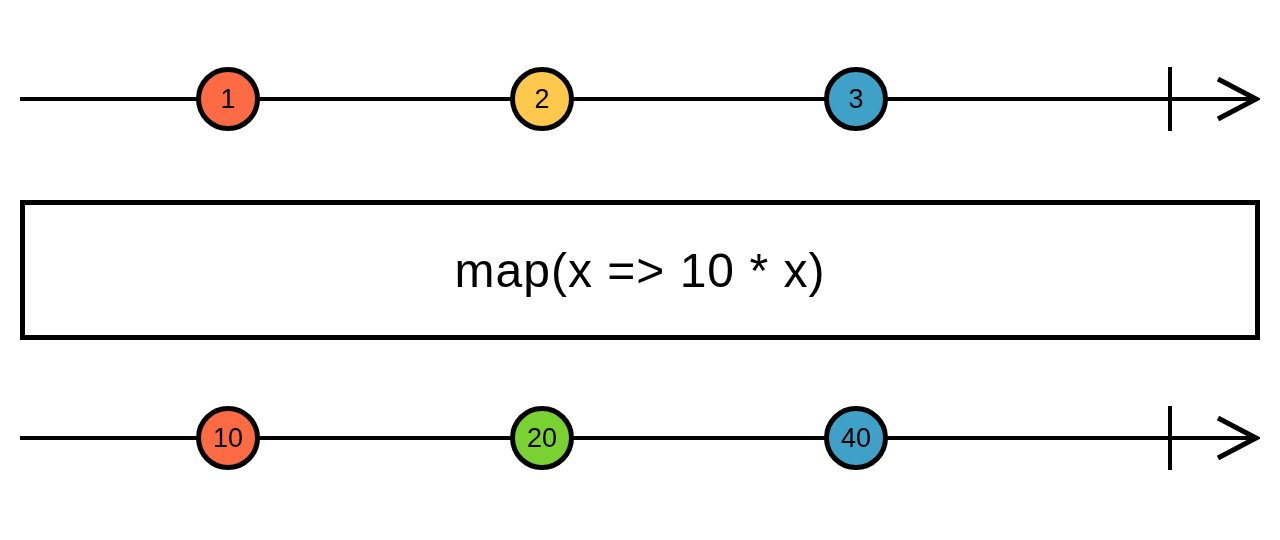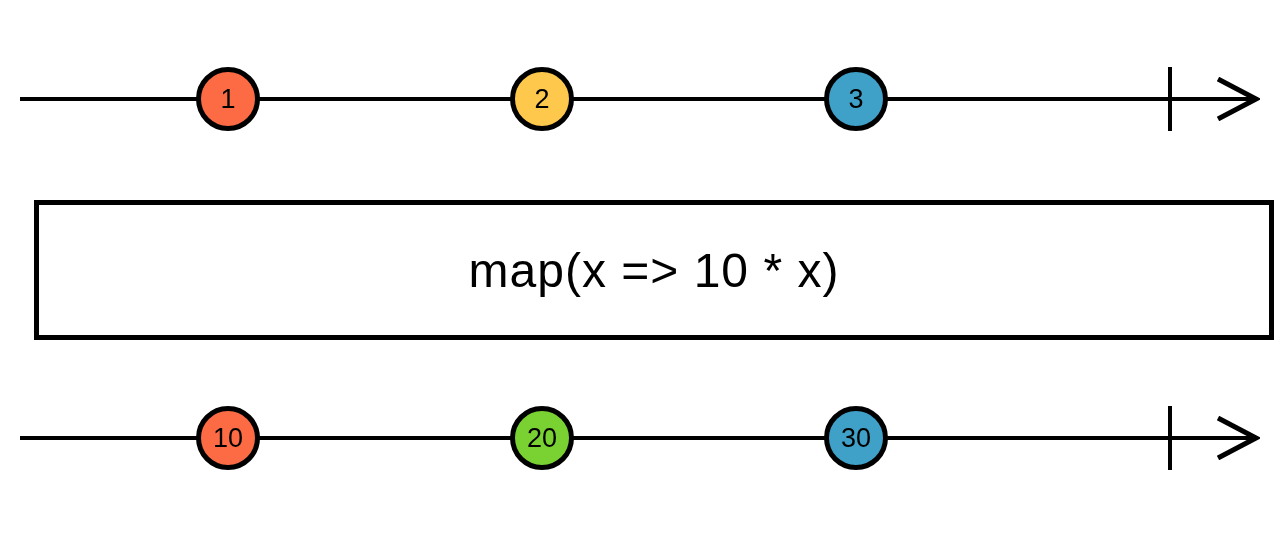--- a/index.html
+++ b/index.html
@@ -64,21 +64,20 @@
     left: 20px;
     top: 200px;
     width: 1240px;
     height: 140px;
     box-sizing: border-box;
     border: 5px solid #000000;
     background: #ffffff;
     display: flex;
     align-items: center;
     justify-content: center;
-    margin-left: 14px;
   }
   .operator-label {
     font-size: 48px;
     color: #000000;
     letter-spacing: 1px;
   }
 </style>
 </head>
 <body>
 
@@ -100,16 +99,16 @@
   </div>
 
   <div class="stream output">
     <div class="timeline-line"></div>
     <div class="complete-tick"></div>
     <svg class="arrowhead" width="44" height="44" viewBox="0 0 44 44">
       <polyline points="2,2 40,22 2,42" fill="none" stroke="#000000" stroke-width="5"></polyline>
     </svg>
   <div class="marble" style="left: 196px; background: rgb(253, 107, 69);">10</div>
       <div class="marble" style="left: 510px; background: rgb(121, 210, 49); text-align: center;">20</div>
-      <div class="marble" style="left: 824px; background: rgb(63, 160, 200);">30</div>
+      <div class="marble" style="left: 824px; background: rgb(63, 160, 200);">40</div>
     </div>
 
 </div>
 
 </body></html>

